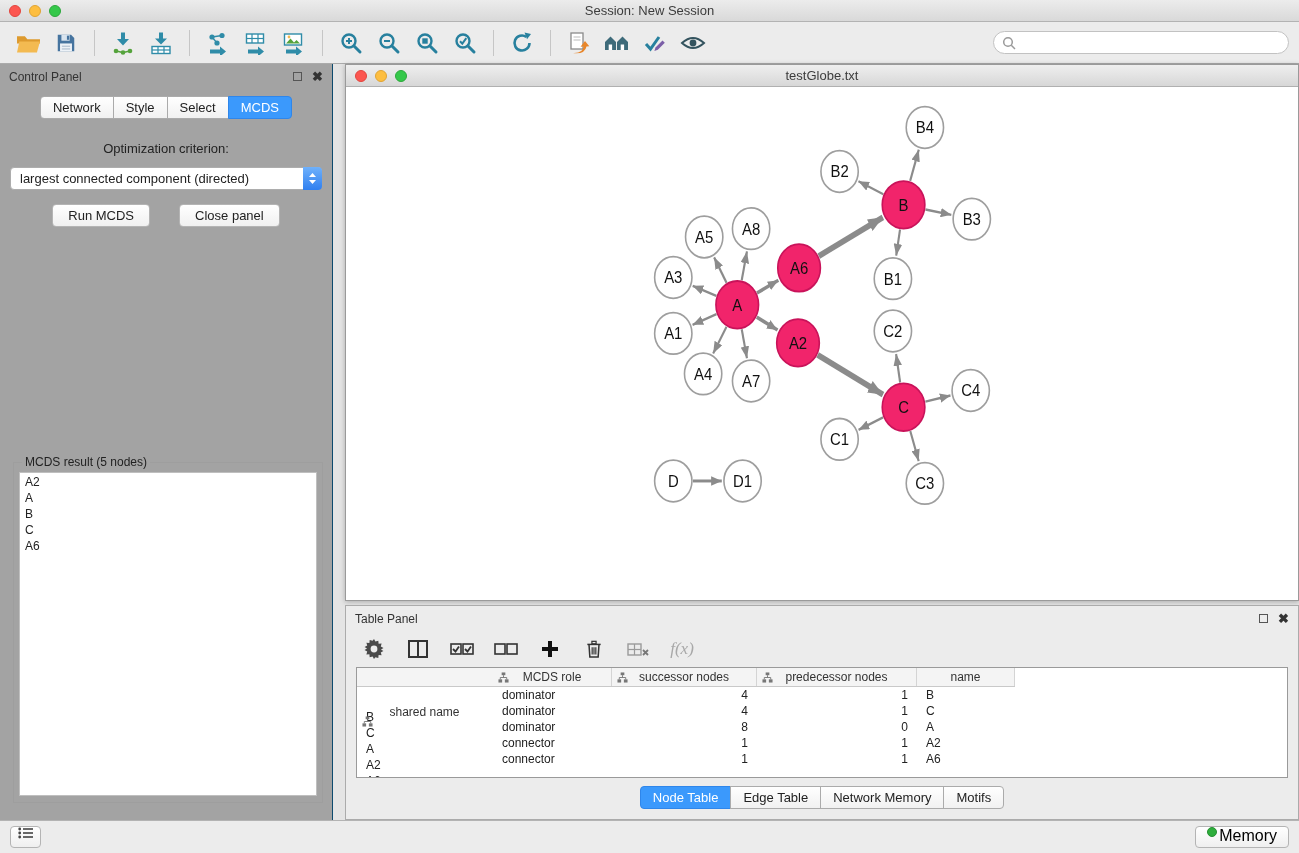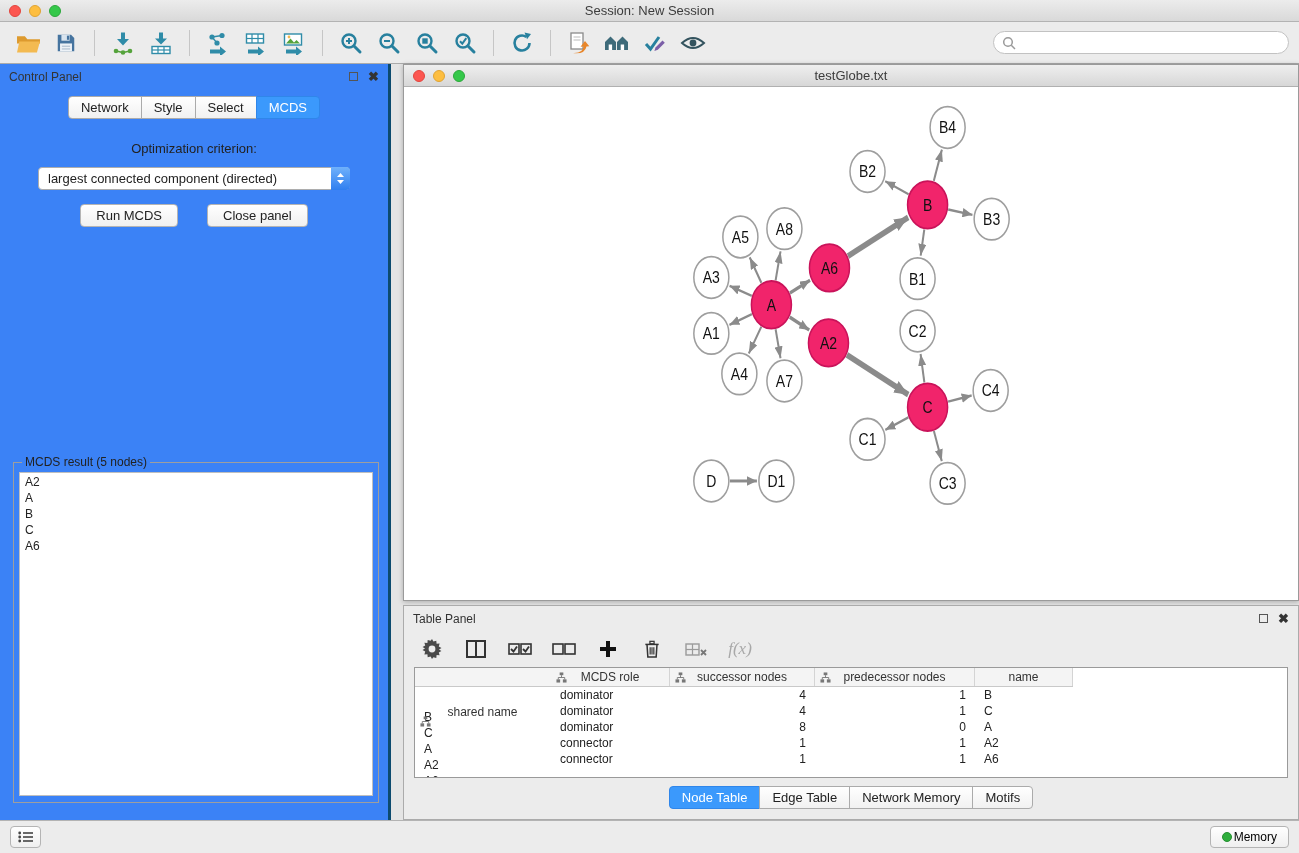--- a/index.html
+++ b/index.html
@@ -35,22 +35,22 @@
   .tsep { width: 1px; height: 26px; background: #C6C6C6; margin: 0 8px; }
   .search { margin-left: auto; width: 296px; height: 23px; border: 1px solid #C2C2C2;
             border-radius: 12px; background: #fff; display: flex; align-items: center;
             padding: 0 8px; gap: 5px; }
   .search input { border: none; outline: none; flex: 1; font-size: 12px; background: transparent; }
 
   
   .main { flex: 1; display: flex; min-height: 0; }
 
   
-  .control-panel { width: 391px; flex: 0 0 auto; background: #3b82f6;
-                   border-right: 3px solid #0c4a6e; position: relative; }
+  .control-panel { width: 333px; flex: 0 0 auto; background: #a3a3a3;
+                   border-right: 1px solid #0c4a6e; position: relative; }
   .panel-head { height: 25px; display: flex; align-items: center; padding: 0 9px;
                 font-size: 12px; color: #333; }
   .ph-actions { margin-left: auto; display: flex; gap: 10px; align-items: center; }
   .float-box { width: 9px; height: 9px; border: 1.5px solid #555; display: inline-block; }
   .close-x { font-size: 13px; font-weight: bold; color: #333; line-height: 1; }
   .cp-tabs { display: flex; justify-content: center; margin-top: 7px; }
   .seg-tab { padding: 3px 12px; font-size: 13px; border: 1px solid #ABABAB;
              background: linear-gradient(#FFFFFF, #F1F1F1); color: #222; margin-left: -1px; }
   .seg-tab:first-child { border-radius: 4px 0 0 4px; margin-left: 0; }
   .seg-tab:last-child { border-radius: 0 4px 4px 0; }
@@ -98,22 +98,22 @@
   .w0 { width: 136px; margin-top: 44px; } .w1 { width: 119px; } .w2 { width: 145px; } .w3 { width: 160px; } .w4 { width: 98px; }
   .trow { display: flex; height: 16px; align-items: center; font-size: 12px; width: fit-content; }
   .tcell { padding: 0 9px; white-space: nowrap; overflow: hidden; }
   .tcell.r { text-align: right; }
   .tp-tabs { display: flex; justify-content: center; margin: 8px 0 10px; flex: 0 0 auto; }
 
   
   .statusbar { height: 33px; flex: 0 0 auto; border-top: 1px solid #B3B3B3; background: #ECECEC;
                display: flex; align-items: center; padding: 0 10px; }
   .sb-btn { height: 22px; border: 1px solid #B4B4B4; border-radius: 4px;
-            background: linear-gradient(#FFFFFF, #EFEFEF); display: flex; align-items: center;
-            justify-content: center; gap: 2px; padding: 0 7px; font-size: 12px; cursor: pointer; }
+            background: linear-gradient(#FFFFFF, #EFEFEF); display: flex; align-items: flex-start;
+            justify-content: center; gap: 2px; padding: 0 7px; font-size: 16px; cursor: pointer; }
   .memory-btn { margin-left: auto; padding: 0 11px; }
   .memory-dot { width: 10px; height: 10px; border-radius: 50%; background: #2EAE3C; border: 1px solid #268F32; }
 </style>
 </head>
 <body>
 
 <div class="screen">
 
   <div class="titlebar">
     <div class="traffic">

